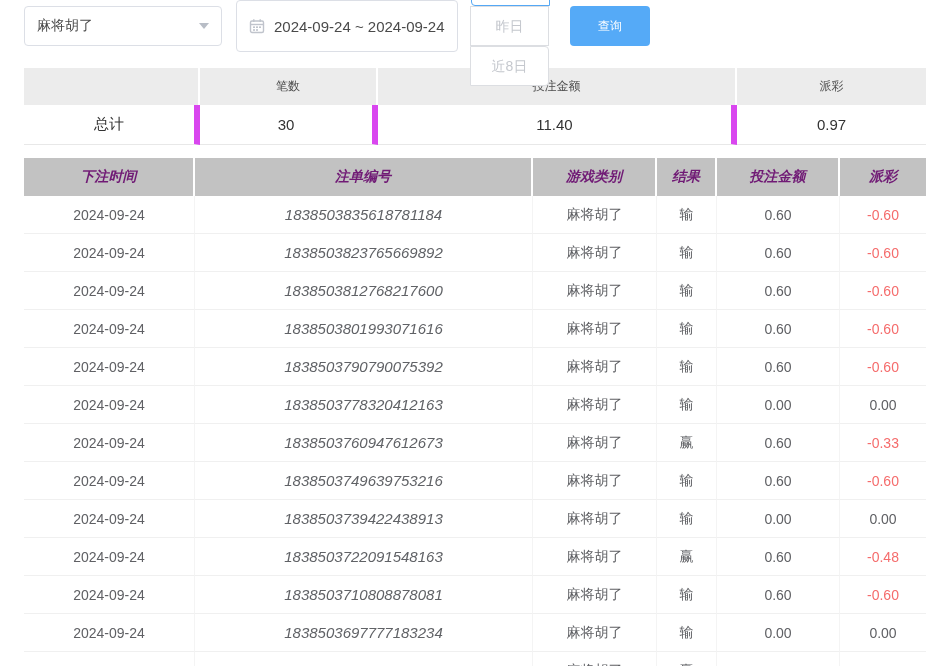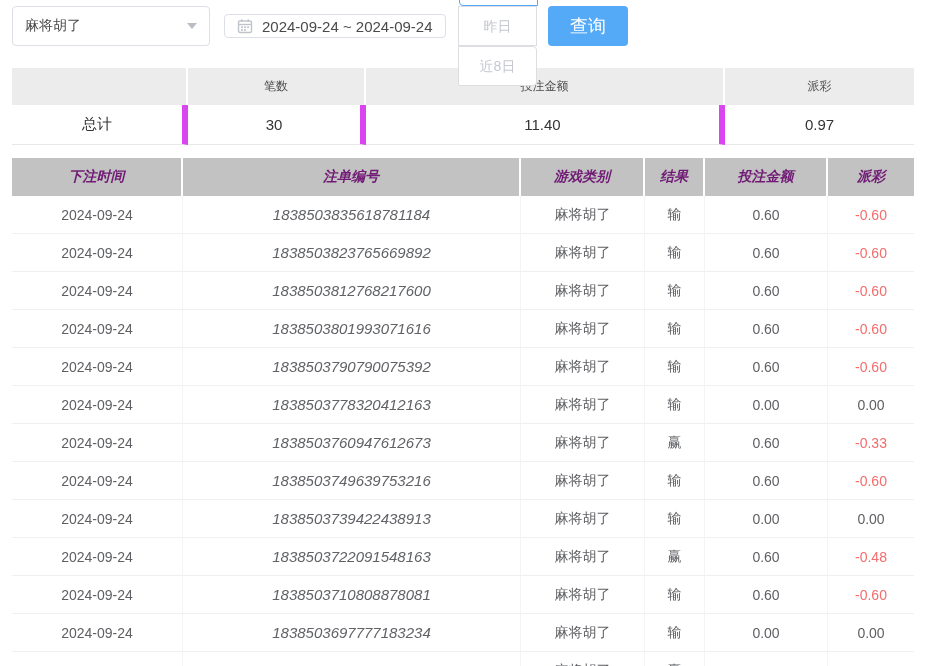--- a/index.html
+++ b/index.html
@@ -1,50 +1,50 @@
 <!DOCTYPE html>
 <html><head>
 <meta charset="utf-8">
 <style>
   * { box-sizing: border-box; margin: 0; padding: 0; }
   html, body { width: 950px; height: 666px; overflow: hidden; background: #fff; }
   body { font-family: "Liberation Sans", "DejaVu Sans", sans-serif; color: #5f6064; }
-  .page { width: 950px; height: 666px; padding: 6px 24px 0 12px; overflow: hidden; }
+  .page { width: 950px; height: 666px; padding: 6px 24px 0 24px; overflow: hidden; }
 
   
   .toolbar { display: flex; align-items: center; height: 40px; margin-bottom: 22px; }
   .select {
     width: 198px; height: 40px; border: 1px solid #dcdfe6; border-radius: 4px;
     display: flex; align-items: center; justify-content: space-between;
     padding: 0 12px; font-size: 14px; color: #4a4a4a; cursor: pointer; background: #fff;
   }
   .caret {
     width: 0; height: 0; border-left: 5px solid transparent; border-right: 5px solid transparent;
     border-top: 6px solid #b8bdc6;
   }
   .date-input {
-    width: 222px; height: 24px; border: 1px solid #dcdfe6; border-radius: 4px;
+    width: 222px; height: 52px; border: 1px solid #dcdfe6; border-radius: 4px;
     display: flex; align-items: center; gap: 9px; padding: 0 12px;
     font-size: 15px; color: #4a4a4a; margin-left: 14px; cursor: pointer; background: #fff;
   }
   .cal-icon { display: inline-flex; flex: none; }
 
   .seg-group { display: flex; margin-left: 13px; flex-direction: column; }
   .seg {
     width: 79px; height: 40px; line-height: 38px; text-align: center;
     border: 1px solid #dcdee2; background: #fff; color: #c5c8ce;
     font-size: 14px; cursor: pointer; margin-left: -1px; position: relative;
   }
   .seg:first-child { margin-left: 0; border-radius: 4px 0 0 4px; }
   .seg:last-child { border-radius: 0 4px 4px 0; }
   .seg.active { color: #54a8f5; border-color: #54a8f5; z-index: 2; }
 
   .query-btn {
-    width: 80px; height: 40px; margin-left: 10px; border: none; border-radius: 4px;
-    background: #55aaf7; color: #fff; font-size: 18px; cursor: pointer;
+    width: 80px; height: 40px; margin-left: 20px; border: none; border-radius: 4px;
+    background: #55aaf7; color: #fff; font-size: 12px; cursor: pointer;
     font-family: inherit;
   }
 
   
   table { border-collapse: separate; border-spacing: 0; width: 902px; table-layout: fixed; }
   .summary th {
     background: #ececec; height: 37px; font-weight: 400; font-size: 12px; color: #4d4d4d;
     border-right: 2px solid #fff; text-align: center;
   }
   .summary th:last-child { border-right: none; }

